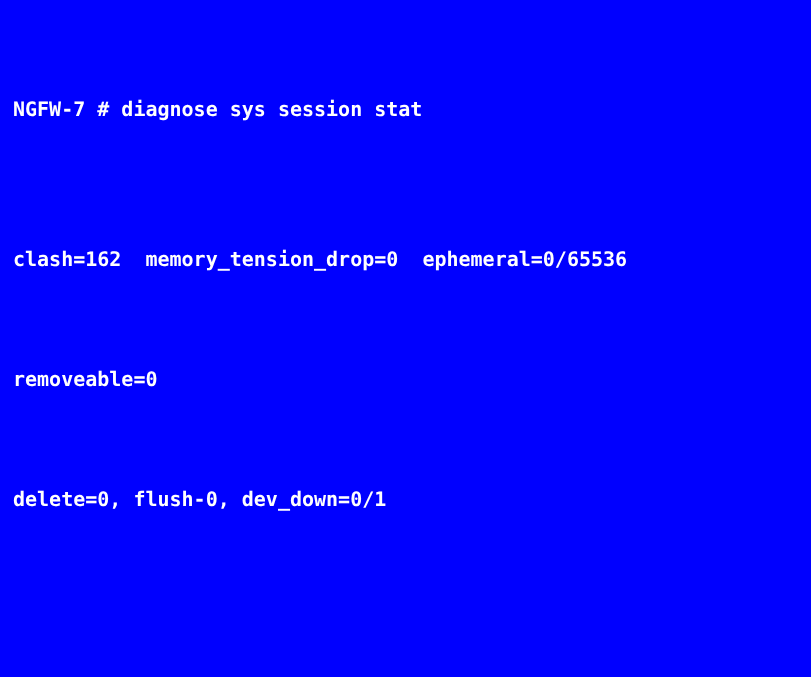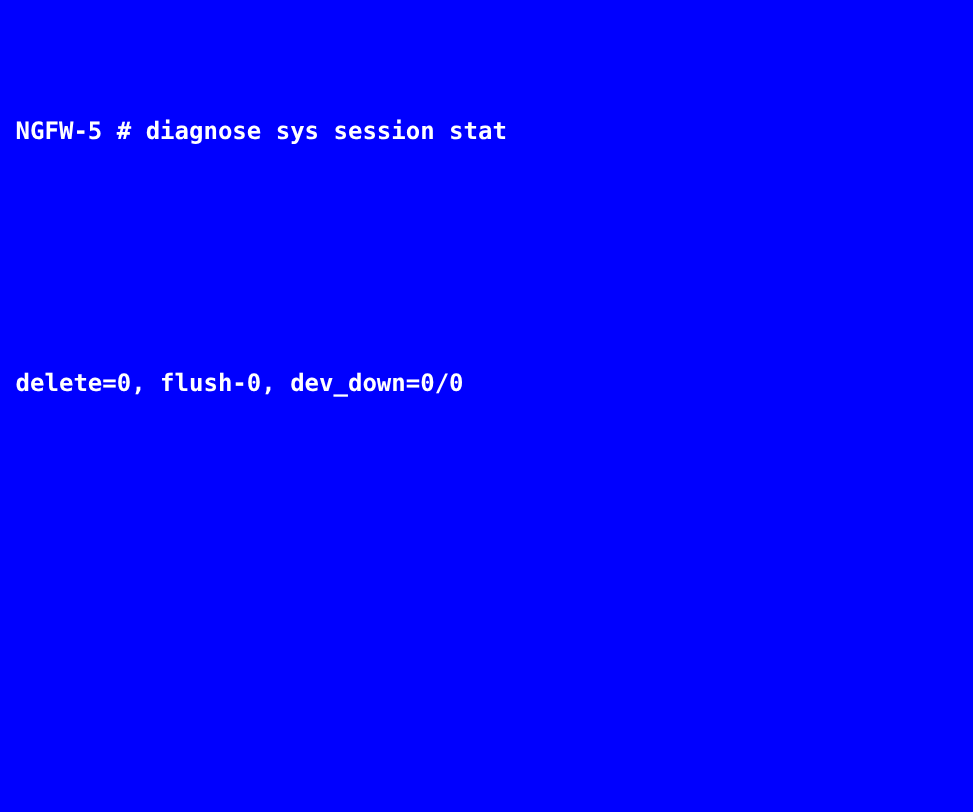--- a/index.html
+++ b/index.html
@@ -34,26 +34,28 @@
     height: 30px;
     white-space: pre;
     overflow: visible;
   }
 </style>
 </head>
 <body>
 
 <div id="terminal" style="background: rgb(0, 0, 255); color: rgb(255, 255, 255);">
 
-  <span class="line">NGFW-5 # diagnose sys session stat</span>
+  <span class="line">NGFW-7 # diagnose sys session stat</span>
 
 
+  <span class="line">clash=162  memory_tension_drop=0  ephemeral=0/65536</span>
 
+  <span class="line">removeable=0</span>
 
-  <span class="line">delete=0, flush-0, dev_down=0/0</span>
+  <span class="line">delete=0, flush-0, dev_down=0/1</span>
 
   
 
   
 
   
 
   
 
   

